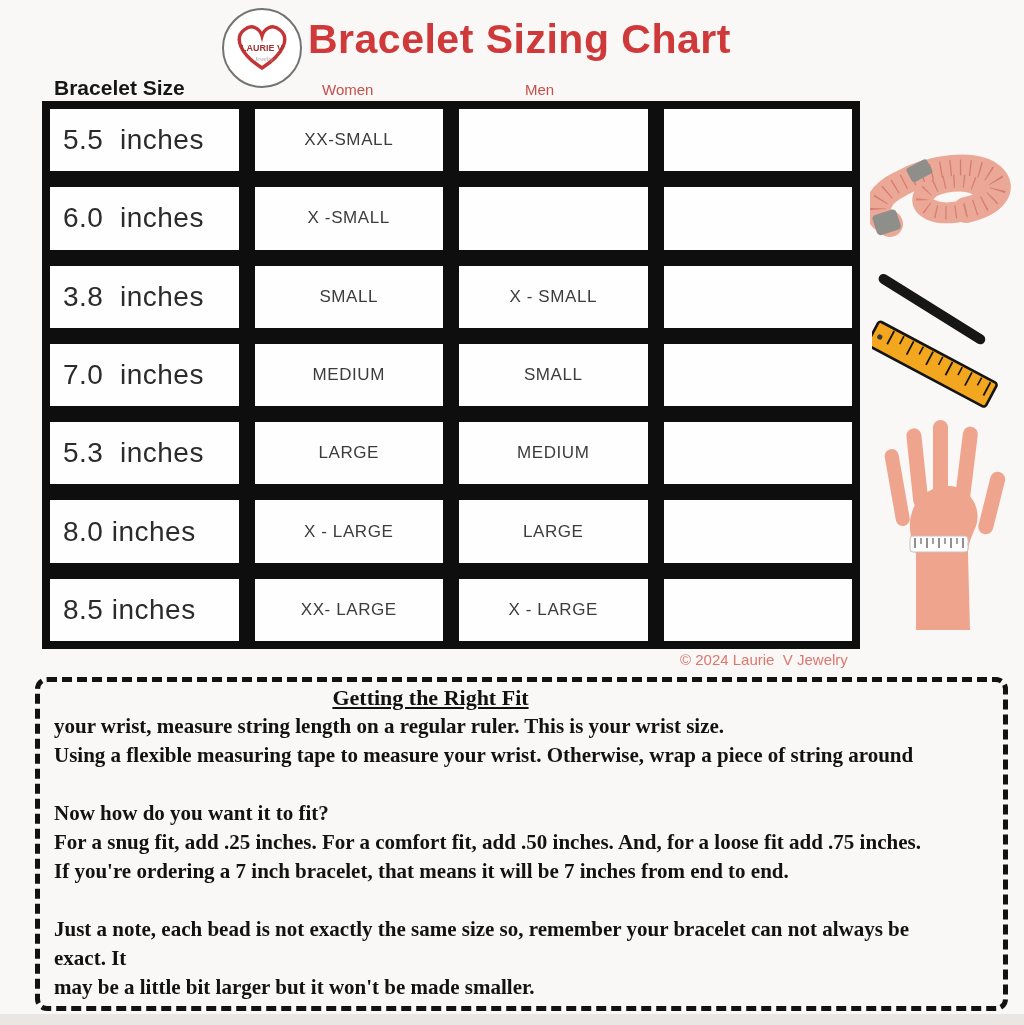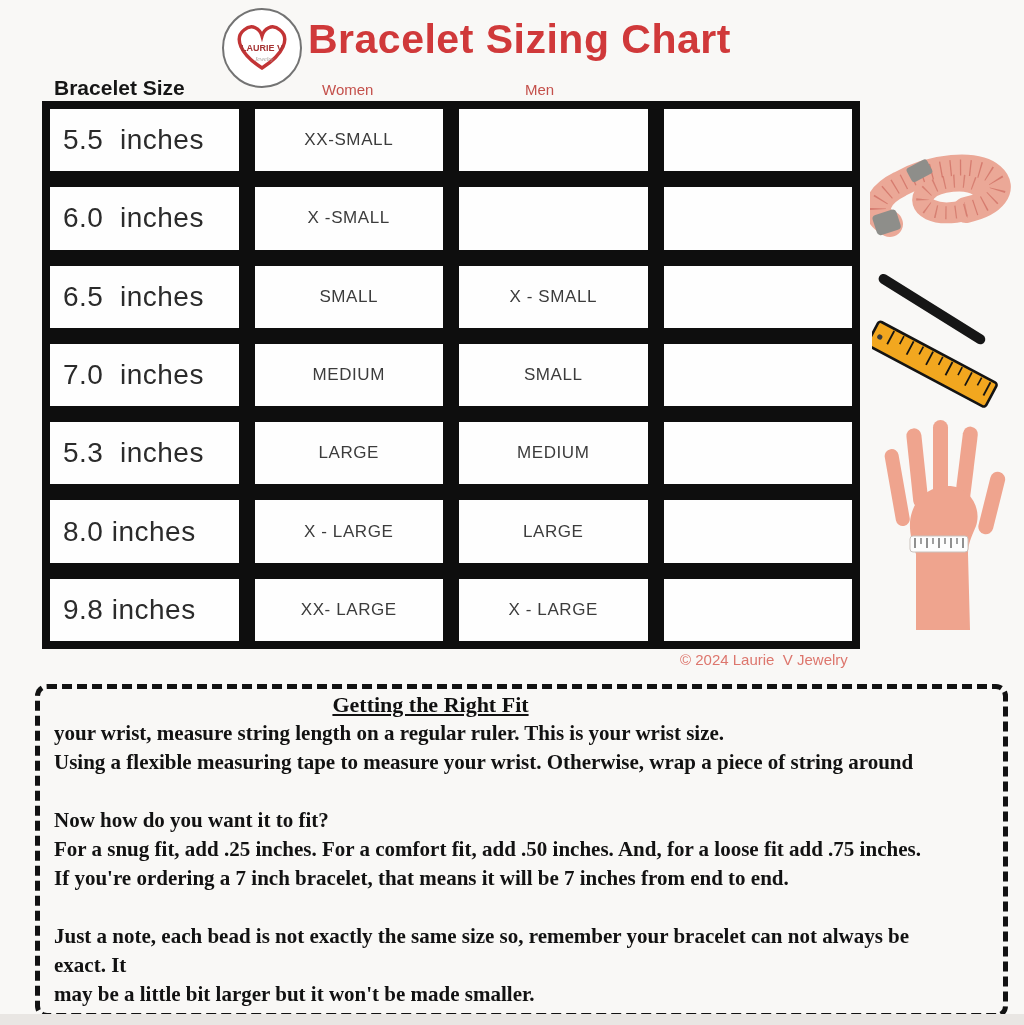--- a/index.html
+++ b/index.html
@@ -33,21 +33,21 @@
   .string-line{ position:absolute; left:882px; top:272px; width:124px; height:10px;
                 background:#161616; border-radius:5px; transform:rotate(32deg); transform-origin:left top; }
   .ruler-wrap { position:absolute; left:872px; top:316px; width:148px; height:95px; }
   .hand-wrap  { position:absolute; left:884px; top:412px; width:122px; height:218px; }
 
   
   .copyright { position:absolute; left:680px; top:651px; font-size:15px; color:#dd766d; white-space:pre; }
 
   
   .fit-box { position:absolute; left:35px; top:677px; width:973px; height:334px;
-             border:5px dashed #121212; border-radius:12px; padding:3px 16px 0 14px;margin-top:7px; }
+             border:5px dashed #121212; border-radius:12px; padding:3px 16px 0 14px; }
   .fit-title { font-family:"Liberation Serif", serif; font-size:22px; font-weight:700;
                color:#111; text-align:center; position:relative; left:-90px; }
   .fit-title span { text-decoration:underline; padding:0 6px; white-space:pre; }
   .fit-lines { margin-top:1px; font-family:"Liberation Serif", serif; font-size:21px;
                font-weight:700; color:#121212; }
   .fit-line { min-height:29px; line-height:29px; white-space:pre; }
 
   .footer-strip { position:absolute; left:0; top:1014px; width:1024px; height:11px; background:#e9e6e3; }
 </style>
 </head>
@@ -72,41 +72,41 @@
     <div class="cell size-col">5.5  inches</div>
     <div class="cell cat-col">XX-SMALL</div>
     <div class="cell cat-col"></div>
     <div class="cell cat-col"></div>
 
     <div class="cell size-col">6.0  inches</div>
     <div class="cell cat-col">X -SMALL</div>
     <div class="cell cat-col"></div>
     <div class="cell cat-col"></div>
 
-    <div class="cell size-col">6.5  inches</div>
+    <div class="cell size-col">3.8  inches</div>
     <div class="cell cat-col">SMALL</div>
     <div class="cell cat-col">X - SMALL</div>
     <div class="cell cat-col"></div>
 
     <div class="cell size-col">7.0  inches</div>
     <div class="cell cat-col">MEDIUM</div>
     <div class="cell cat-col">SMALL</div>
     <div class="cell cat-col"></div>
 
     <div class="cell size-col">5.3  inches</div>
     <div class="cell cat-col">LARGE</div>
     <div class="cell cat-col">MEDIUM</div>
     <div class="cell cat-col"></div>
 
     <div class="cell size-col">8.0 inches</div>
     <div class="cell cat-col">X - LARGE</div>
     <div class="cell cat-col">LARGE</div>
     <div class="cell cat-col"></div>
 
-    <div class="cell size-col">9.8 inches</div>
+    <div class="cell size-col">8.5 inches</div>
     <div class="cell cat-col">XX- LARGE</div>
     <div class="cell cat-col">X - LARGE</div>
     <div class="cell cat-col"></div>
   </div>
 
   <div class="tape-wrap">
     <svg width="145" height="135" viewBox="0 0 145 135">
       <path d="M20,104 C0,94 6,76 30,64 C62,46 106,42 122,56 C136,68 124,84 96,90" fill="none" stroke="#eba897" stroke-width="26" stroke-linecap="round"></path>
       <path d="M96,90 C66,98 44,87 56,72 C66,60 98,57 110,67" fill="none" stroke="#eba897" stroke-width="21" stroke-linecap="round"></path>
       <path d="M20,104 C0,94 6,76 30,64 C62,46 106,42 122,56 C136,68 124,84 96,90" fill="none" stroke="#c4584e" stroke-width="16" stroke-dasharray="1.3 8.5" opacity="0.55"></path>

